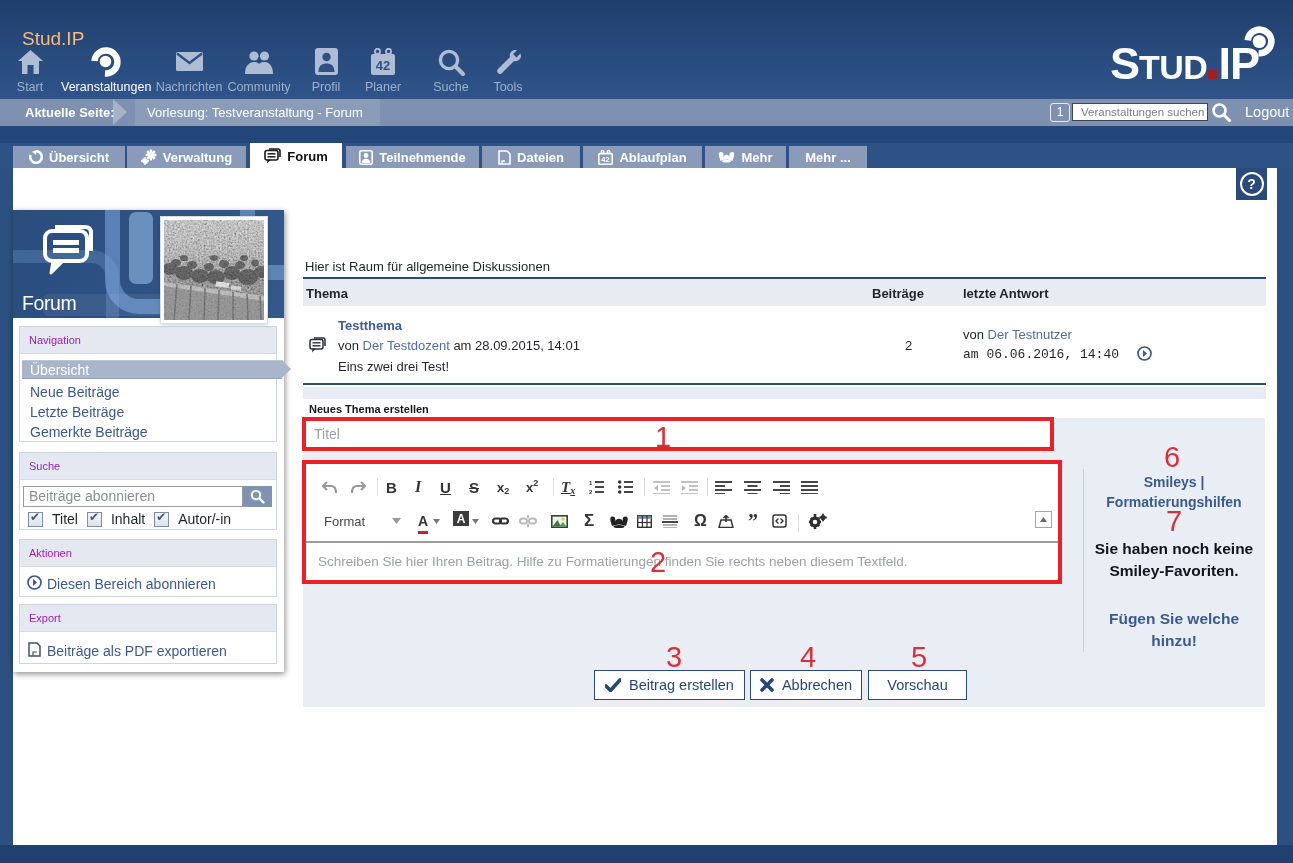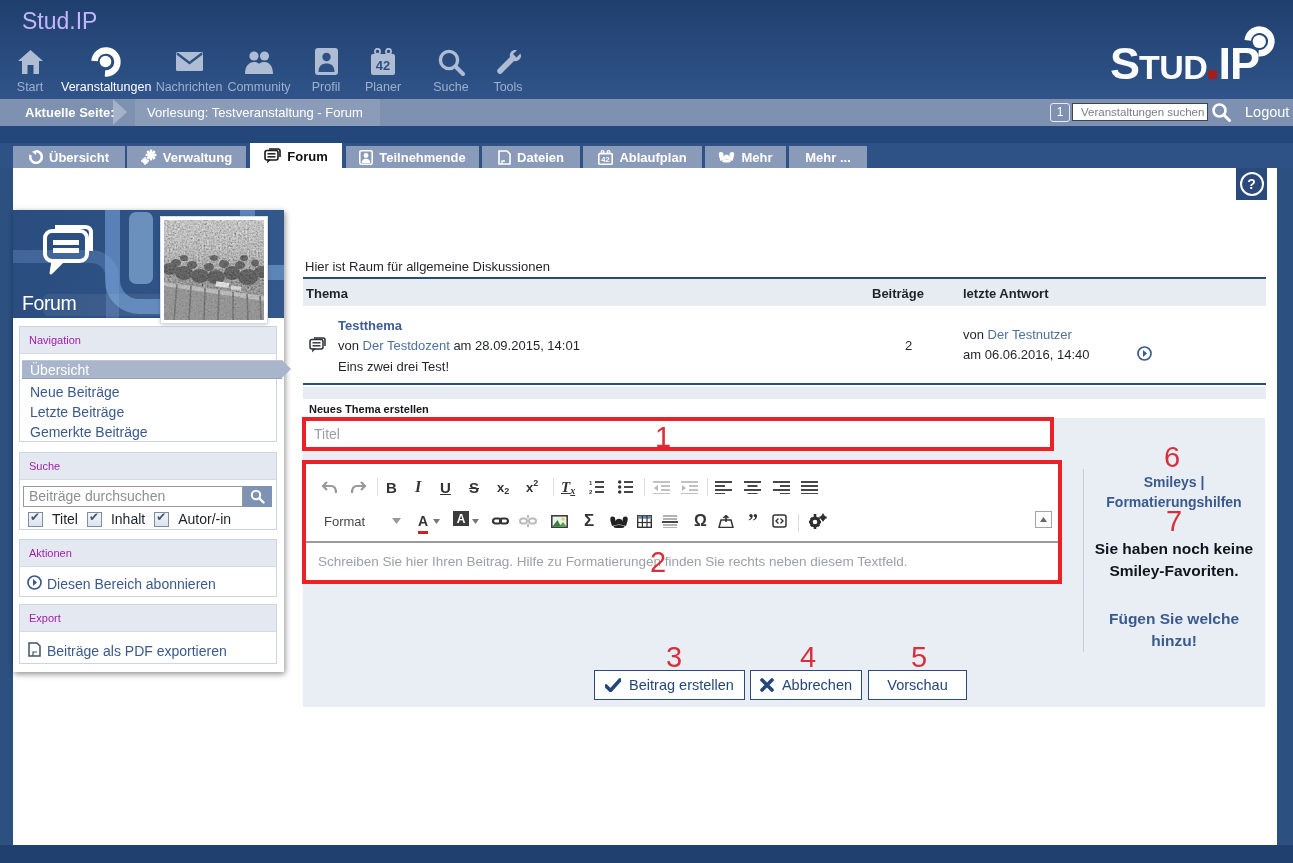--- a/index.html
+++ b/index.html
@@ -1,21 +1,21 @@
 <!DOCTYPE html>
 <html lang="de"><head>
 <meta charset="utf-8">
 <title>Stud.IP</title>
 <style>
 html,body{margin:0;padding:0;}
 body{width:1293px;height:863px;overflow:hidden;position:relative;
   font-family:"Liberation Sans", sans-serif;background:#2c5080;}
 .abs{position:absolute;}
 #hdr{left:0;top:0;width:1293px;height:99px;background:linear-gradient(#1f3f6d,#30548a);}
-.brand{left:22px;top:8px;font-size:23px;color:#c4b5fd;}
+.brand{left:22px;top:28px;font-size:19px;color:#fdba74;}
 .navitem{top:45px;text-align:center;color:#9db0cc;font-size:12.5px;}
 .navitem .ic{height:33px;display:flex;align-items:center;justify-content:center;}
 .navitem .lb{margin-top:2px;}
 .navitem.on{color:#fff;}
 #crumb{left:0;top:99px;width:1293px;height:27px;background:#7e91b0;color:#fff;font-size:13px;}
 #crumb .seg2{left:135px;top:0;width:245px;height:27px;background:rgba(255,255,255,0.10);}
 .chev{left:113px;top:0;width:0;height:0;border-top:13.5px solid transparent;border-bottom:13.5px solid transparent;border-left:14px solid rgba(255,255,255,0.30);}
 #strip{left:0;top:126px;width:1293px;height:17px;background:#24477b;}
 #tabrow{left:0;top:143px;width:1293px;height:25px;background:#2e5286;}
 .tab{top:146px;height:22px;background:#8a9bb9;color:#fff;font-weight:bold;font-size:13px;
@@ -264,21 +264,21 @@
   <div class="abs" style="left:22px;top:360px;width:260px;height:19px;background:#a8b5ca;border-top:1px solid #bac4d4;border-bottom:1px solid #93a2ba;box-sizing:border-box;z-index:3;"></div>
   <div class="abs" style="left:282px;top:360px;width:0;height:0;border-top:9.5px solid transparent;border-bottom:9.5px solid transparent;border-left:9px solid #a8b5ca;z-index:3;"></div>
   <div class="abs" style="left:30px;top:362px;color:#fff;font-size:14px;z-index:4;">Übersicht</div>
   <div class="abs sitem" style="left:30px;top:384px;">Neue Beiträge</div>
   <div class="abs sitem" style="left:30px;top:404px;">Letzte Beiträge</div>
   <div class="abs sitem" style="left:30px;top:424px;">Gemerkte Beiträge</div>
 
   <div class="abs sbox" style="left:19px;top:452px;width:258px;height:78px;">
     <div class="shead">Suche</div>
   </div>
-  <div class="abs" style="left:23px;top:486px;width:220px;height:21px;background:#fff;border:1px solid #999;box-sizing:border-box;color:#8a8f96;font-size:14px;line-height:19px;padding-left:5px;">Beiträge durchsuchen</div>
+  <div class="abs" style="left:23px;top:486px;width:220px;height:21px;background:#fff;border:1px solid #999;box-sizing:border-box;color:#8a8f96;font-size:14px;line-height:19px;padding-left:5px;">Beiträge abonnieren</div>
   <div class="abs" style="left:243px;top:486px;width:29px;height:21px;background:#7e93b4;display:flex;align-items:center;justify-content:center;">
     <svg width="15" height="15" viewBox="0 0 15 15">
         <circle cx="6" cy="6" r="4.2" fill="none" stroke="#fff" stroke-width="2"></circle>
         <line x1="9.2" y1="9.2" x2="13.5" y2="13.5" stroke="#fff" stroke-width="2.4" stroke-linecap="round"></line>
       </svg>
   </div>
   <div class="abs" style="left:28px;top:511px;font-size:14px;color:#1d2126;display:flex;gap:9px;align-items:center;">
     <span class="cbx"></span>
       <span>Titel</span>
       <span class="cbx"></span>
@@ -379,21 +379,21 @@
         <line x1="3.5" y1="5.8" x2="11.5" y2="5.8" stroke="#2b2f36" stroke-width="1.4"></line>
         <line x1="3.5" y1="8.8" x2="11.5" y2="8.8" stroke="#2b2f36" stroke-width="1.4"></line>
         <path d="M3.5 11.5 L3 15.5 L7 11.5 Z" fill="#2b2f36"></path>
       </svg>
   </div>
   <div class="abs tbtxt" style="left:338px;top:318px;"><span class="link">Testthema</span></div>
   <div class="abs tbtxt" style="left:338px;top:338px;">von <span class="mlink">Der Testdozent</span> am 28.09.2015, 14:01</div>
   <div class="abs tbtxt" style="left:338px;top:359px;">Eins zwei drei Test!</div>
   <div class="abs tbtxt" style="left:905px;top:338px;">2</div>
   <div class="abs tbtxt" style="left:963px;top:327px;">von <span class="mlink">Der Testnutzer</span></div>
-  <div class="abs tbtxt" style="left:963px;top:347px;">am 06.06.2016, 14:40</div>
+  <div class="abs tbtxt" style="left:963px;top:347px;font-family:Liberation Mono, monospace;">am 06.06.2016, 14:40</div>
   <div class="abs" style="left:1137px;top:346px;"><svg width="15" height="15" viewBox="0 0 15 15">
         <circle cx="7.5" cy="7.5" r="6.5" fill="none" stroke="#3a5a8e" stroke-width="1.7"></circle>
         <path d="M6 4 L10 7.5 L6 11 Z" fill="#3a5a8e"></path>
       </svg></div>
   <div class="abs" style="left:303px;top:383px;width:963px;height:2px;background:#2a4a7b;"></div>
   <div class="abs" style="left:303px;top:387px;width:963px;height:12px;background:#e7ebf2;"></div>
 
   <div class="abs" style="left:309px;top:403px;font-size:11px;font-weight:bold;color:#14171c;">Neues Thema erstellen</div>
   <div class="abs" style="left:303px;top:418px;width:962px;height:289px;background:#e9edf4;"></div>
   <div class="abs redbox" style="left:302px;top:417px;width:752px;height:34px;">

